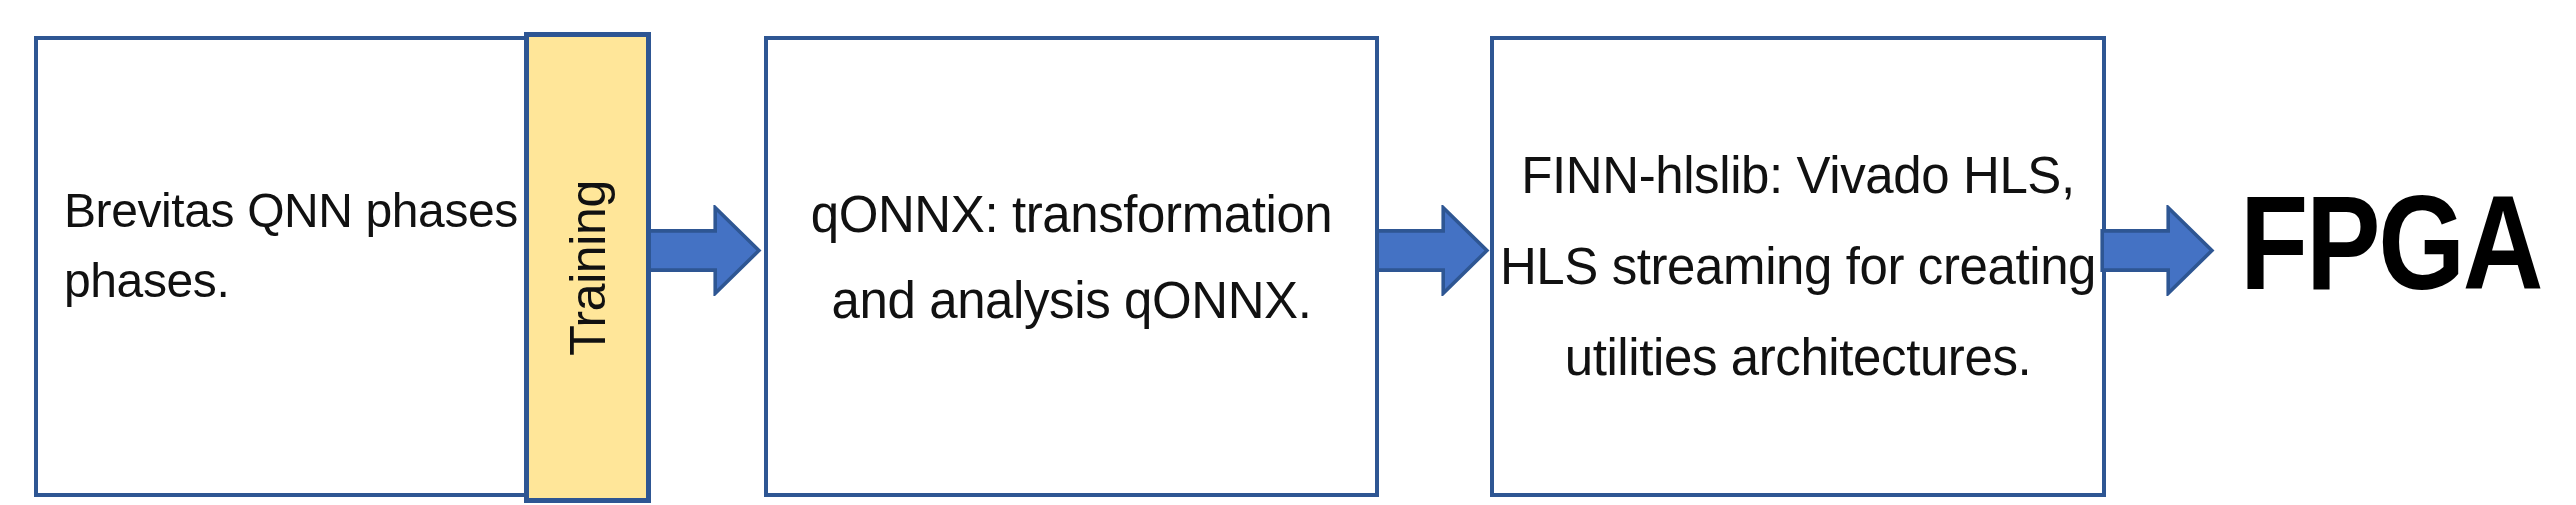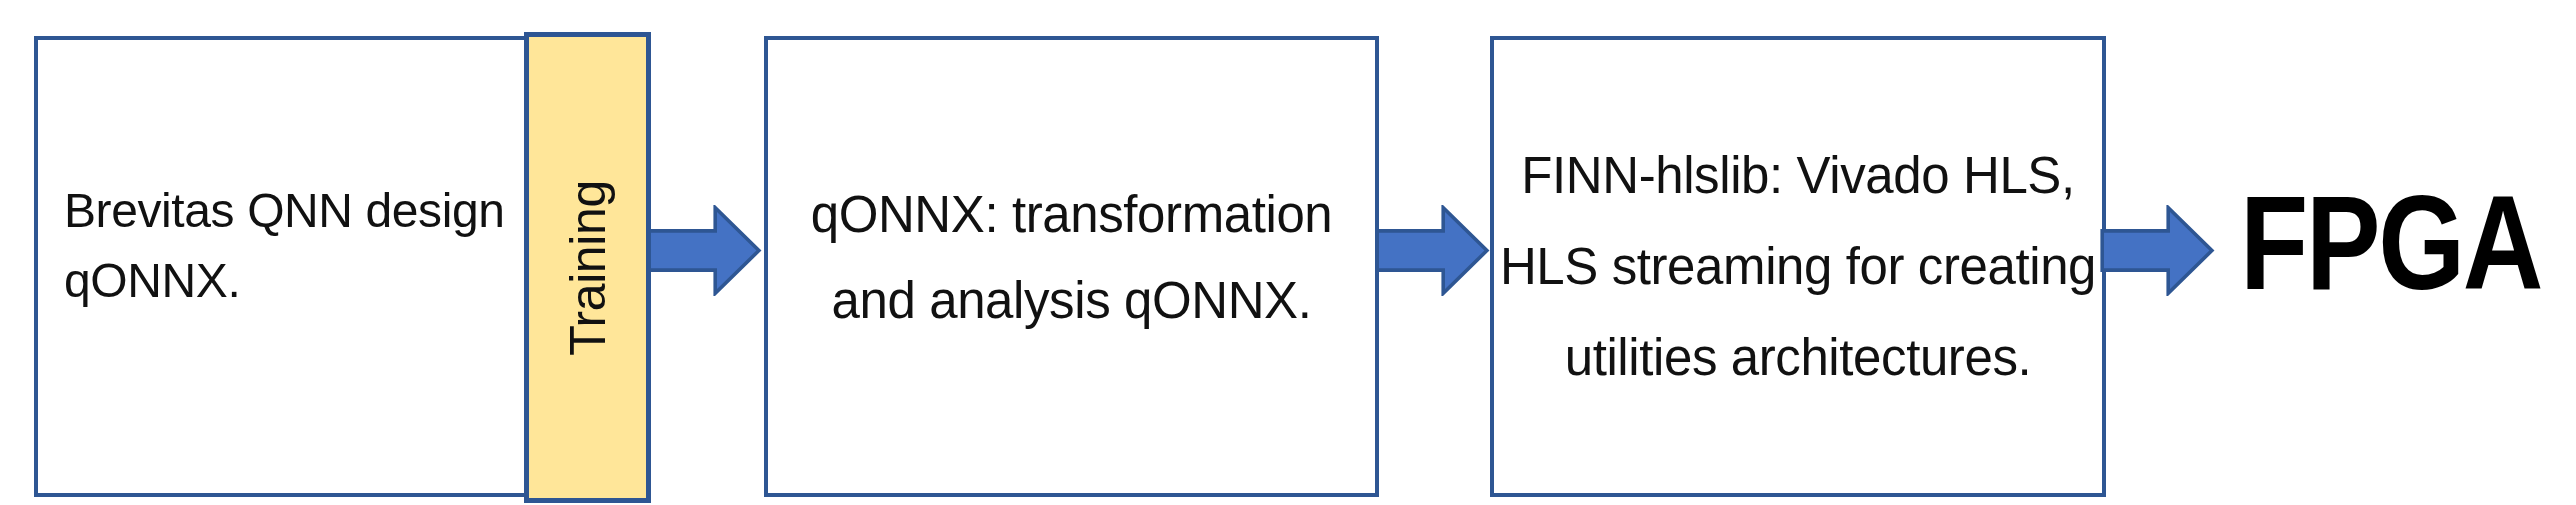--- a/index.html
+++ b/index.html
@@ -46,22 +46,22 @@
     font-size:133px;font-weight:bold;letter-spacing:-2.7px;
     color:#000;white-space:nowrap;
   }
 </style>
 </head>
 <body>
 
 <div class="canvas" style="--bg: #FFFFFF; --box-border: #2E5693; --training-fill: #FFE699; --arrow-fill: #4472C4; --arrow-border: #2E5693;">
 
   <div class="flowbox" id="box1">
-    <div class="line">Brevitas QNN design</div>
-    <div class="line">qONNX.</div>
+    <div class="line">Brevitas QNN phases</div>
+    <div class="line">phases.</div>
   </div>
 
   <div class="training">
     <div class="vlabel">Training</div>
   </div>
 
   <svg class="arrow" style="left:647px" width="115" height="91" viewBox="0 0 128 102" aria-hidden="true">
     <polygon points="2,29 76,29 76,3 125,51 76,99 76,73 2,73"></polygon>
   </svg>
 

